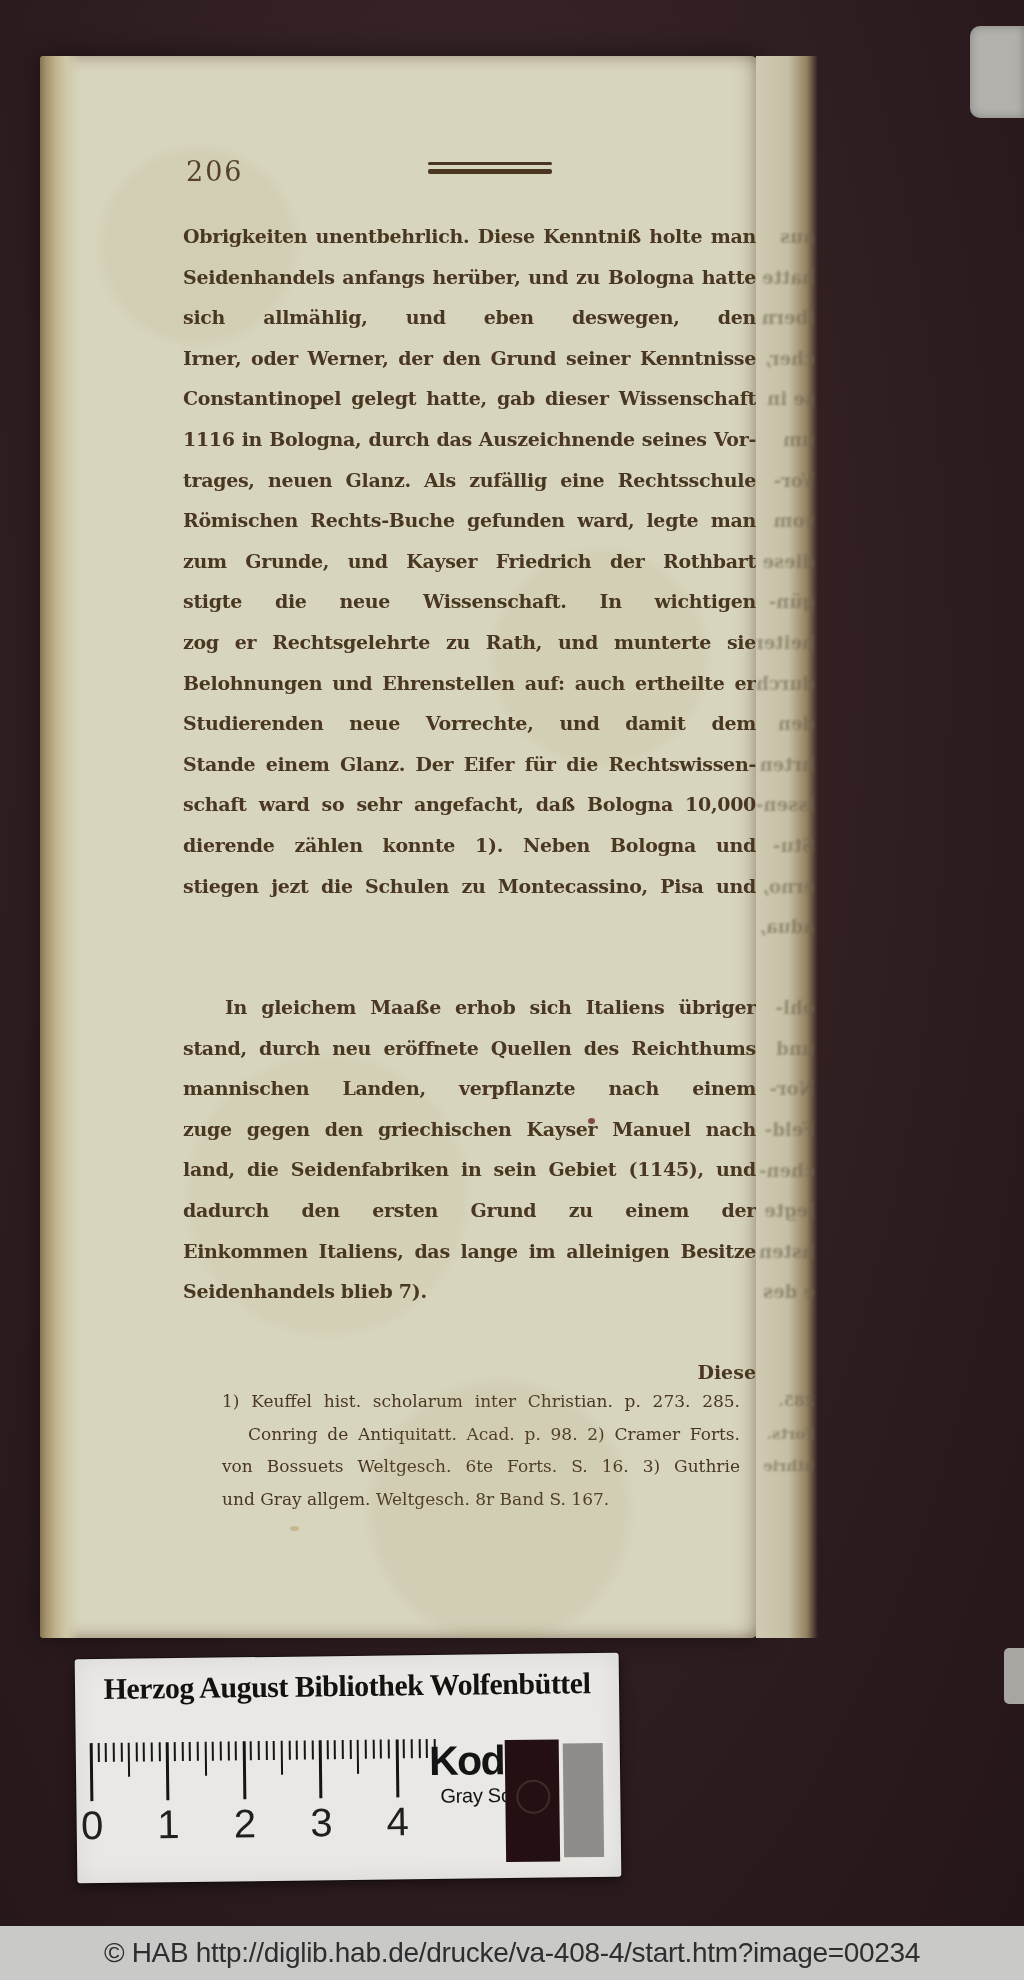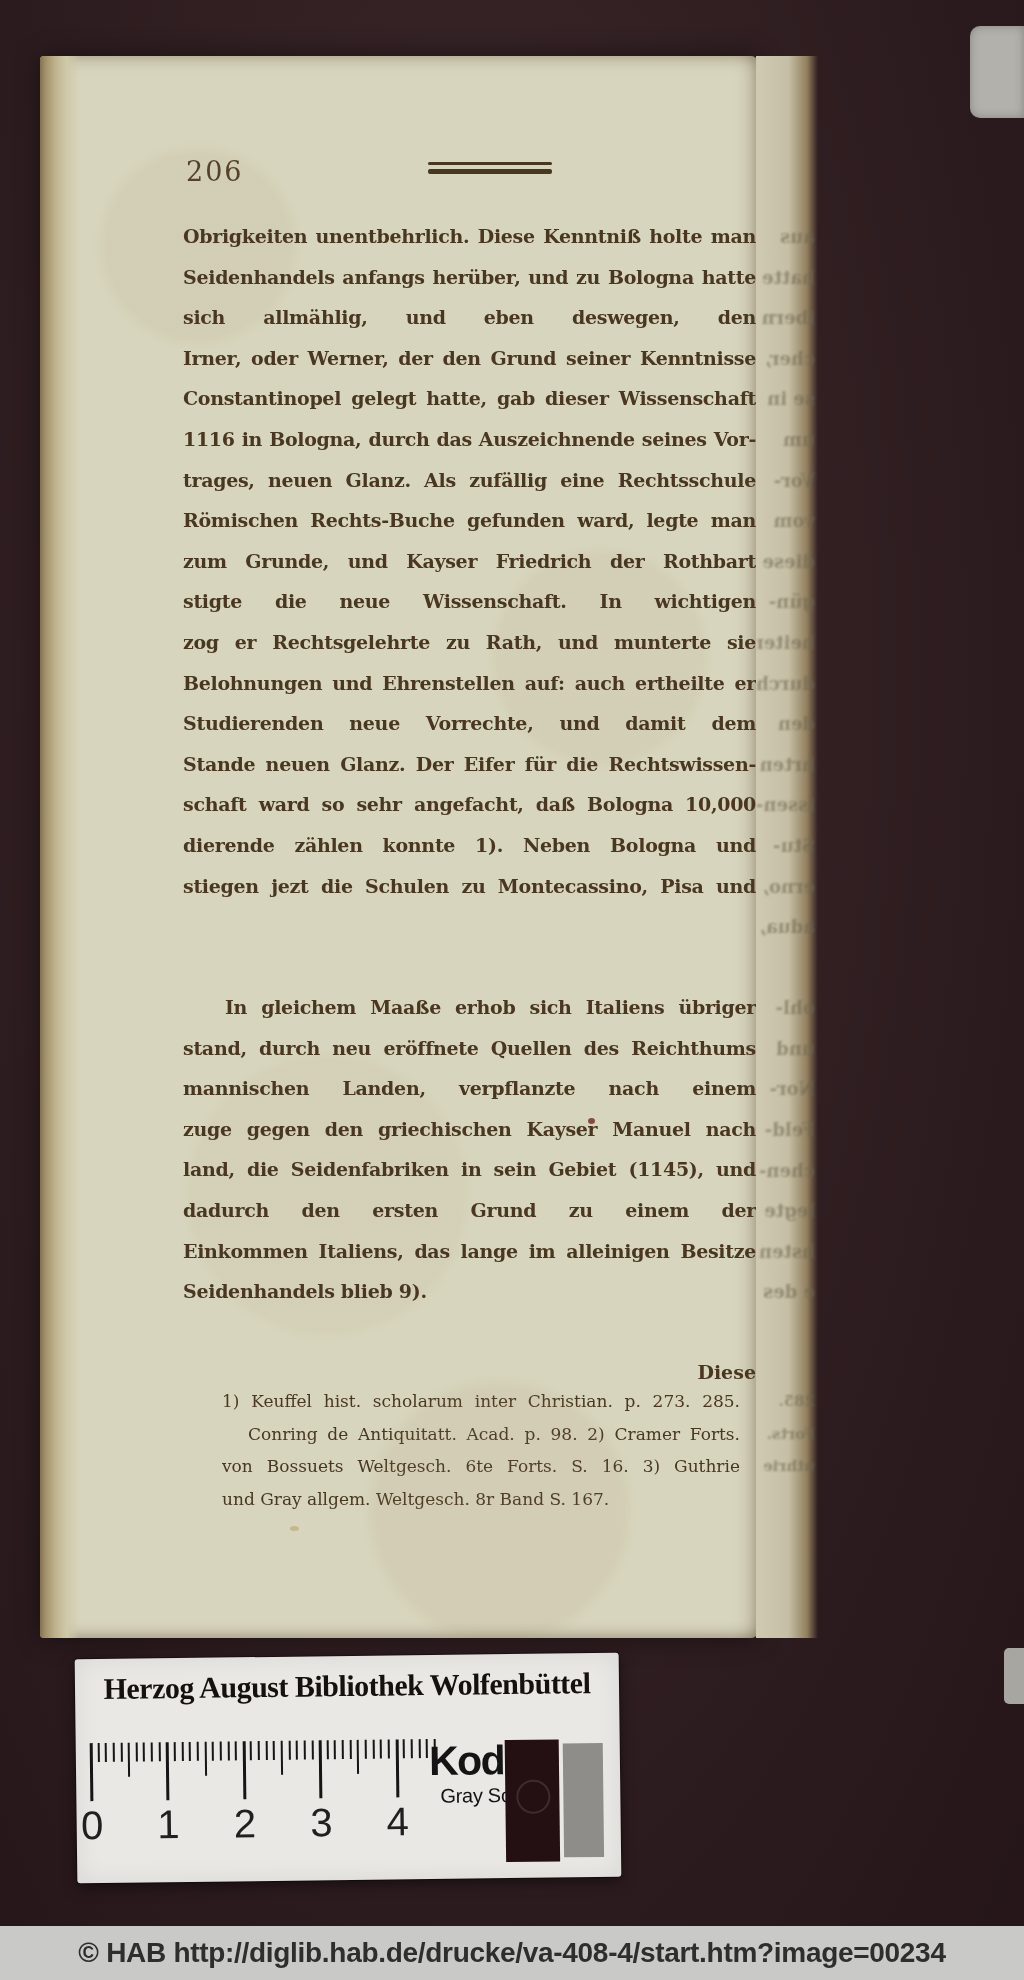--- a/index.html
+++ b/index.html
@@ -68,21 +68,21 @@
     font-family:"Liberation Sans",sans-serif;color:#141414;}
   .kodak{font-size:41px;font-weight:bold;letter-spacing:-1.5px;line-height:1;}
   .grayscale{font-size:20px;margin-top:3px;letter-spacing:-0.3px;}
   .patchD{position:absolute;left:429px;top:86px;width:54px;height:122px;background:var(--c-patch_dark,#241013);}
   .patchD::after{content:'';position:absolute;left:11px;top:40px;width:30px;height:30px;border-radius:50%;
     border:2px solid rgba(195,165,150,.18);}
   .patchG{position:absolute;left:487px;top:90px;width:40px;height:114px;background:var(--c-patch_gray,#8f8d89);}
   
   .footer{position:absolute;left:0;top:1926px;width:1024px;height:54px;background:var(--c-caption_bg,#c9c9c7);
     display:flex;align-items:center;justify-content:center;
-    font-family:"Liberation Sans",sans-serif;font-size:28px;color:#2e2e2e;letter-spacing:-0.3px;font-weight:bold;}
+    font-family:"Liberation Sans",sans-serif;font-size:28px;color:#2e2e2e;letter-spacing:-0.3px;}
 </style>
 </head>
 <body>
 
 <div class="stage">
 
   <div class="paper">
     <div class="pagenum">206</div>
     <div class="divider">
       <div class="t"></div>
@@ -95,34 +95,34 @@
         <div class="line">Irner, oder Werner, der den Grund seiner Kenntnisse in</div>
         <div class="line">Constantinopel gelegt hatte, gab dieser Wissenschaft um</div>
         <div class="line">1116 in Bologna, durch das Auszeichnende seines Vor-</div>
         <div class="line">trages, neuen Glanz. Als zufällig eine Rechtsschule vom</div>
         <div class="line">Römischen Rechts-Buche gefunden ward, legte man diese</div>
         <div class="line">zum Grunde, und Kayser Friedrich der Rothbart begün-</div>
         <div class="line">stigte die neue Wissenschaft. In wichtigen Angelegenheiten</div>
         <div class="line">zog er Rechtsgelehrte zu Rath, und munterte sie durch</div>
         <div class="line">Belohnungen und Ehrenstellen auf: auch ertheilte er den</div>
         <div class="line">Studierenden neue Vorrechte, und damit dem gelehrten</div>
-        <div class="line">Stande neuen Glanz. Der Eifer für die Rechtswissen-</div>
+        <div class="line">Stande einem Glanz. Der Eifer für die Rechtswissen-</div>
         <div class="line">schaft ward so sehr angefacht, daß Bologna 10,000 Stu-</div>
         <div class="line">dierende zählen konnte 1). Neben Bologna und Salerno,</div>
         <div class="line">stiegen jezt die Schulen zu Montecassino, Pisa und Padua,</div>
       </div>
     <div class="bodycol" id="para2">
         <div class="line ind">In gleichem Maaße erhob sich Italiens übriger Wohl-</div>
         <div class="line">stand, durch neu eröffnete Quellen des Reichthums und</div>
         <div class="line">mannischen Landen, verpflanzte nach einem glücklichen Feld-</div>
         <div class="line">zuge gegen den griechischen Kayser Manuel nach Griechen-</div>
         <div class="line">land, die Seidenfabriken in sein Gebiet (1145), und legte</div>
         <div class="line">dadurch den ersten Grund zu einem der beträchtlichsten</div>
         <div class="line">Einkommen Italiens, das lange im alleinigen Besitze des</div>
-        <div class="line nj">Seidenhandels blieb 9).</div>
+        <div class="line nj">Seidenhandels blieb 7).</div>
       </div>
     <div class="catchword">Diese</div>
     <div class="fncol" id="footnotes">
         <div class="line">1) Keuffel hist. scholarum inter Christian. p. 273. 285.</div>
         <div class="line">Conring de Antiquitatt. Acad. p. 98. 2) Cramer Forts.</div>
         <div class="line">von Bossuets Weltgesch. 6te Forts. S. 16. 3) Guthrie</div>
         <div class="line nj">und Gray allgem. Weltgesch. 8r Band S. 167.</div>
       </div>
     <div class="stain" style="left:548px;top:1062px;width:7px;height:6px;background:#6d2a20;opacity:.8;"></div>
     <div class="stain" style="left:350px;top:182px;width:5px;height:4px;background:#a98f55;opacity:.7;"></div>

